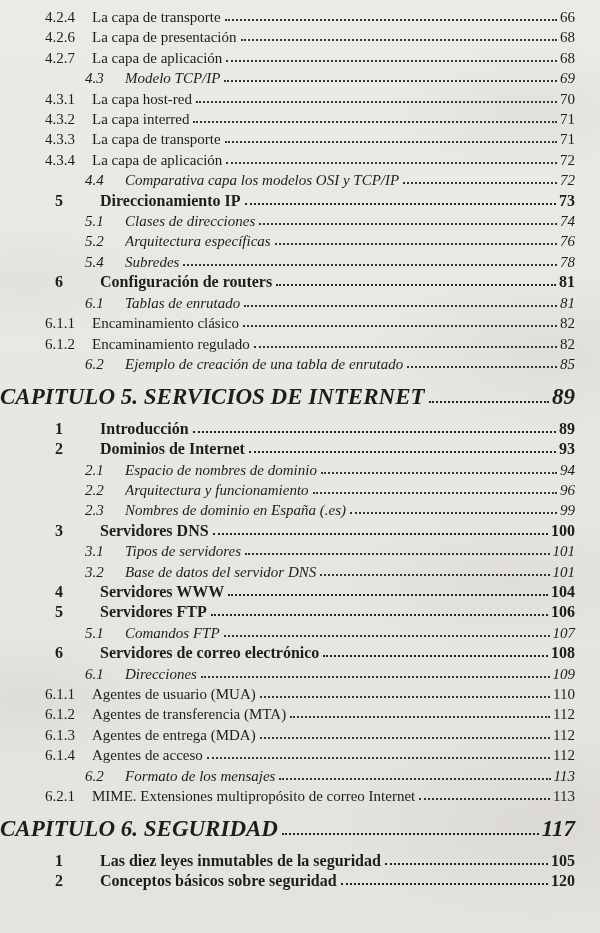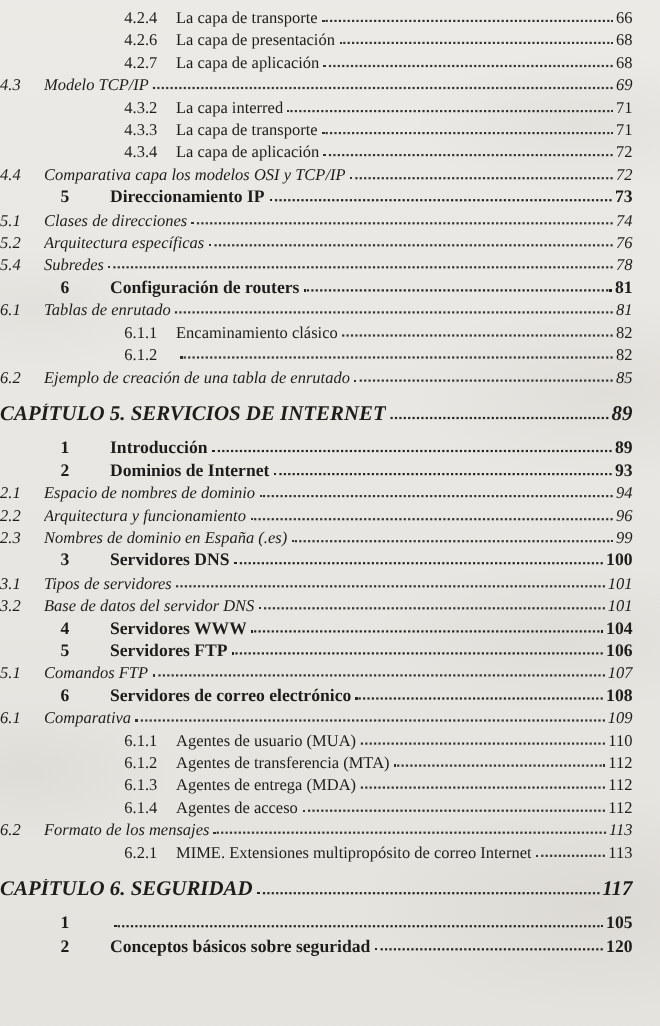--- a/index.html
+++ b/index.html
@@ -52,35 +52,35 @@
     height: 2px;
     border-bottom: 2px dotted #35332f;
     margin: 0 3px 0 4px;
     transform: translateY(-1px);
   }
   .page-num {
     flex: 0 0 auto;
     text-align: right;
   }
   
-  .l3 { padding-left: 113px; }
+  .l3 { padding-left: 45px; }
   .l3 .num { width: 47px; }
   
-  .l2 { font-style: italic; }
+  .l2 { padding-left: 85px; font-style: italic; }
   .l2 .num { width: 40px; }
   
   .l1 { padding-left: 55px; font-weight: bold; font-size: 16px; }
   .l1 .num { width: 45px; }
   .l1 .leader { border-bottom-color: #26241f; }
   
   .chapter {
     padding-left: 0;
     font-weight: bold;
     font-style: italic;
-    font-size: 19px;
+    font-size: 23px;
     margin-top: 13px;
     margin-bottom: 11px;
   }
   .chapter .leader { border-bottom-color: #26241f; }
 </style>
 </head>
 <body>
 
 <div class="toc">
     <div class="row l3">
@@ -101,20 +101,26 @@
       <span class="leader"></span>
       <span class="page-num">68</span>
     </div>
     <div class="row l2">
       <span class="num">4.3</span>
       <span class="title">Modelo TCP/IP</span>
       <span class="leader"></span>
       <span class="page-num">69</span>
     </div>
     <div class="row l3">
+      <span class="num">4.3.1</span>
+      <span class="title">La capa host-red</span>
+      <span class="leader"></span>
+      <span class="page-num">70</span>
+    </div>
+    <div class="row l3">
       <span class="num">4.3.2</span>
       <span class="title">La capa interred</span>
       <span class="leader"></span>
       <span class="page-num">71</span>
     </div>
     <div class="row l3">
       <span class="num">4.3.3</span>
       <span class="title">La capa de transporte</span>
       <span class="leader"></span>
       <span class="page-num">71</span>
@@ -168,20 +174,21 @@
       <span class="page-num">81</span>
     </div>
     <div class="row l3">
       <span class="num">6.1.1</span>
       <span class="title">Encaminamiento clásico</span>
       <span class="leader"></span>
       <span class="page-num">82</span>
     </div>
     <div class="row l3">
       <span class="num">6.1.2</span>
+      <span class="title">Encaminamiento regulado</span>
       <span class="leader"></span>
       <span class="page-num">82</span>
     </div>
     <div class="row l2">
       <span class="num">6.2</span>
       <span class="title">Ejemplo de creación de una tabla de enrutado</span>
       <span class="leader"></span>
       <span class="page-num">85</span>
     </div>
     <div class="row chapter">
@@ -256,21 +263,21 @@
       <span class="page-num">107</span>
     </div>
     <div class="row l1">
       <span class="num">6</span>
       <span class="title">Servidores de correo electrónico</span>
       <span class="leader"></span>
       <span class="page-num">108</span>
     </div>
     <div class="row l2">
       <span class="num">6.1</span>
-      <span class="title">Comparativa</span>
+      <span class="title">Direcciones</span>
       <span class="leader"></span>
       <span class="page-num">109</span>
     </div>
     <div class="row l3">
       <span class="num">6.1.1</span>
       <span class="title">Agentes de usuario (MUA)</span>
       <span class="leader"></span>
       <span class="page-num">110</span>
     </div>
     <div class="row l3">
@@ -303,20 +310,21 @@
       <span class="leader"></span>
       <span class="page-num">113</span>
     </div>
     <div class="row chapter">
       <span class="title">CAPÍTULO 6. SEGURIDAD</span>
       <span class="leader"></span>
       <span class="page-num">117</span>
     </div>
     <div class="row l1">
       <span class="num">1</span>
+      <span class="title">Las diez leyes inmutables de la seguridad</span>
       <span class="leader"></span>
       <span class="page-num">105</span>
     </div>
     <div class="row l1">
       <span class="num">2</span>
       <span class="title">Conceptos básicos sobre seguridad</span>
       <span class="leader"></span>
       <span class="page-num">120</span>
     </div>
   </div>

